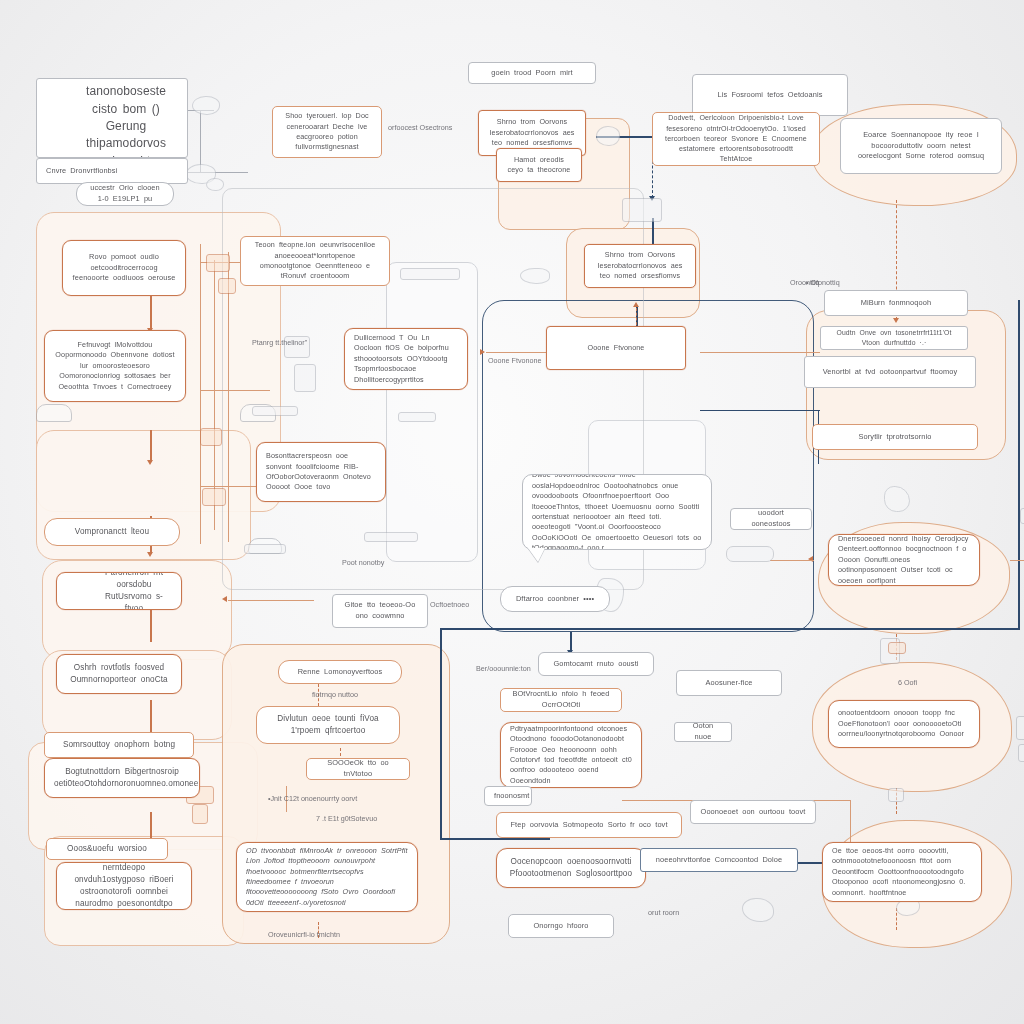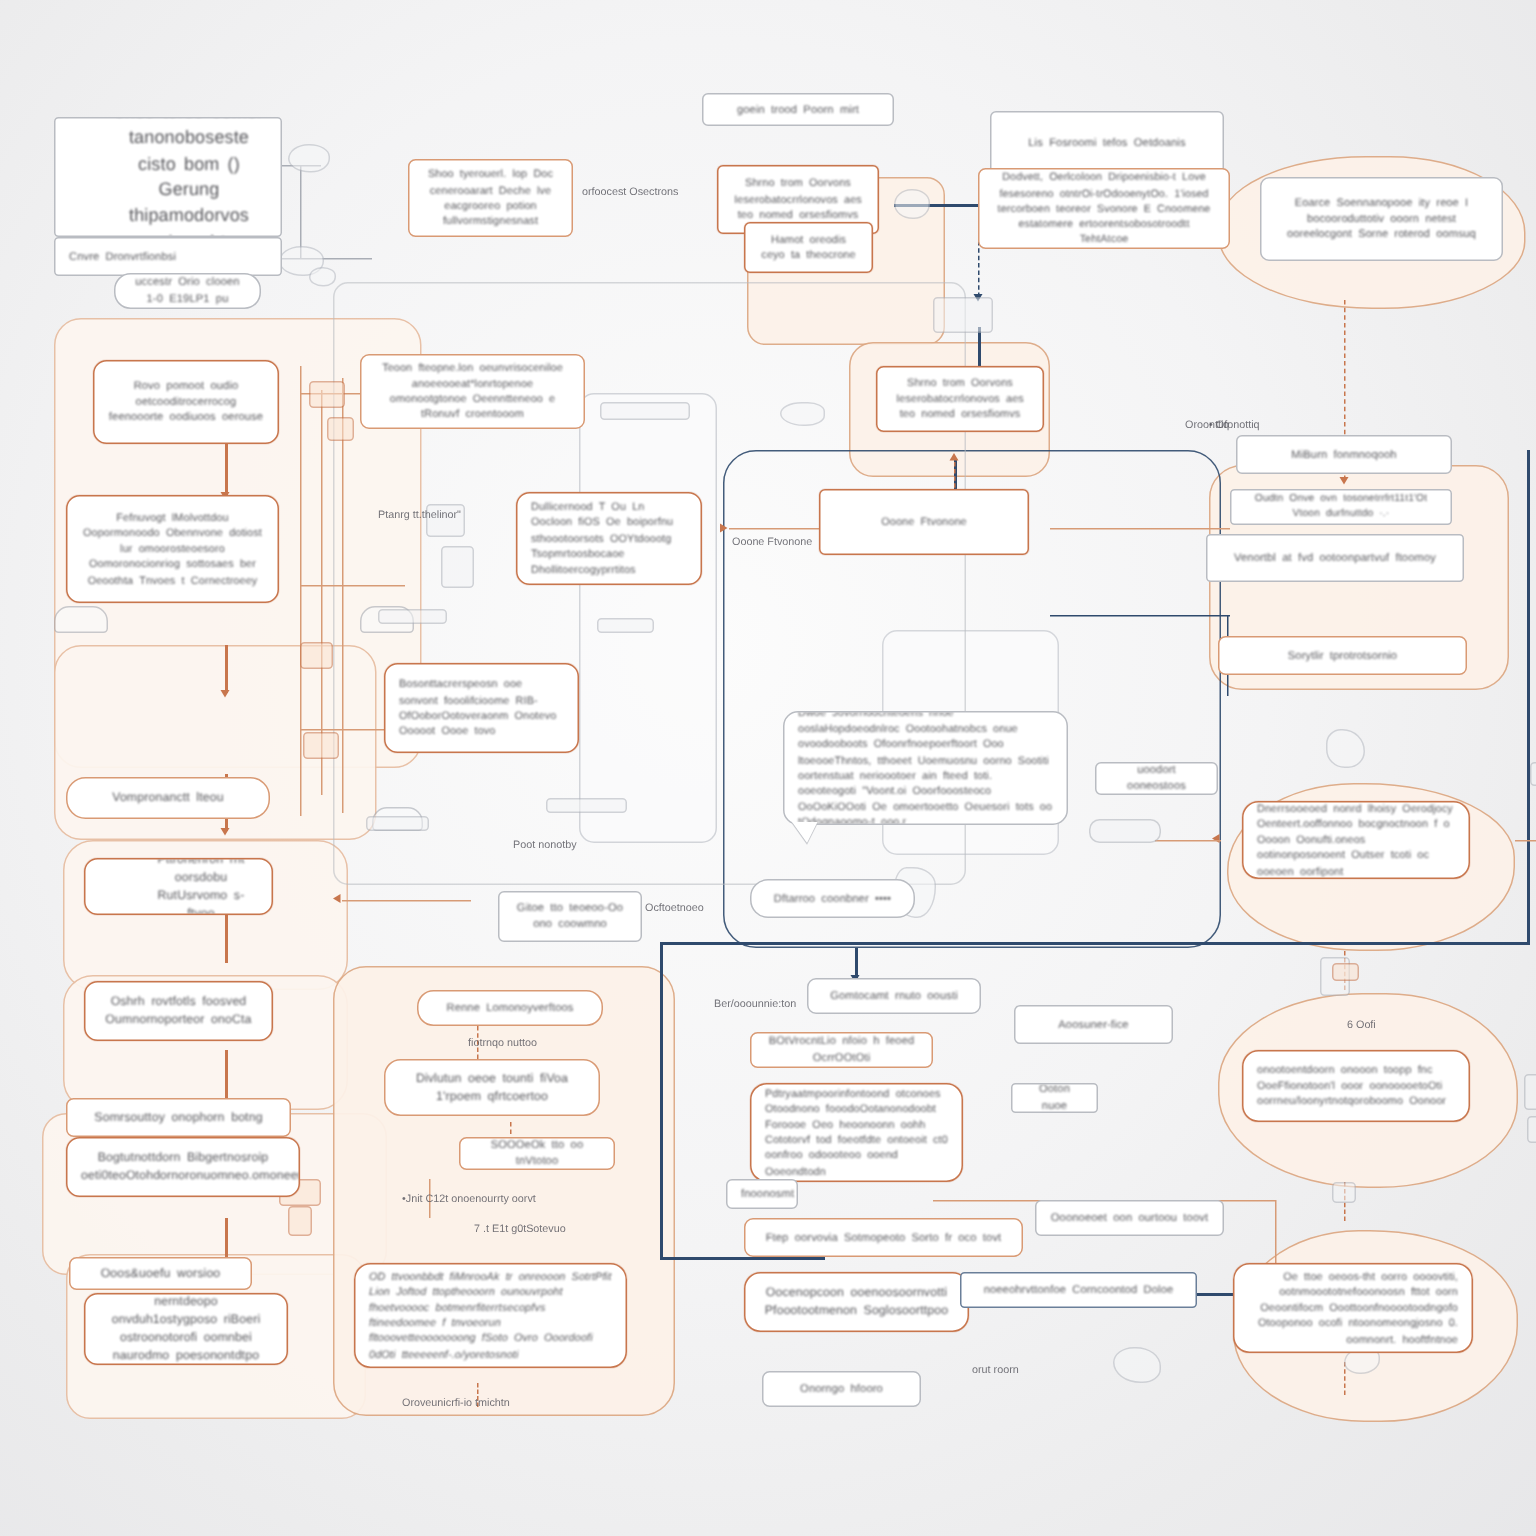--- a/index.html
+++ b/index.html
@@ -240,21 +240,21 @@
   <div class="node gray sm" style="left:468px;top:62px;width:128px;height:22px;border-radius:4px;">
     <span class="tx">goein trood Poorn mirt</span>
   </div>
   <div class="node orange" style="left:478px;top:110px;width:108px;height:46px;border-radius:4px;">
     <span class="tx sm" style="font-size:7.2px;">Shrno trom Oorvons Ieserobatocrrlonovos aes teo nomed orsesfiomvs</span>
   </div>
   <div class="node orange" style="left:496px;top:148px;width:86px;height:34px;border-radius:4px;">
     <span class="tx sm" style="font-size:7.2px;">Hamot oreodis ceyo ta theocrone</span>
   </div>
 
-  <div class="node gray sm" style="left:660px;top:74px;width:156px;height:42px;border-radius:4px;">
+  <div class="node gray sm" style="left:692px;top:74px;width:156px;height:42px;border-radius:4px;">
     <span class="tx">Lis Fosroomi tefos Oetdoanis</span>
   </div>
   <div class="node orange2" style="left:652px;top:112px;width:168px;height:54px;border-radius:5px;">
     <span class="tx sm" style="font-size:7.1px;">Dodvett, Oerlcoloon Dripoenisbio-t Love fesesoreno otntrOi-trOdooenytOo. 1'iosed tercorboen teoreor Svonore E Cnoomene estatomere ertoorentsobosotroodtt TehtAtcoe</span>
   </div>
   <div class="node gray" style="left:840px;top:118px;width:162px;height:56px;border-radius:6px;">
     <span class="tx sm" style="font-size:7.3px;">Eoarce Soennanopooe ity reoe I bocooroduttotiv ooorn netest ooreelocgont Sorne roterod oomsuq</span>
   </div>
 
   <div class="node orange" style="left:62px;top:240px;width:124px;height:56px;">
@@ -382,21 +382,21 @@
     <span class="tx">uoodort ooneostoos</span>
   </div>
   <div class="node orange" style="left:828px;top:534px;width:152px;height:52px;border-radius:11px;">
     <span class="tx sm" style="font-size:7.2px;text-align:left;">Dnerrsooeoed nonrd lhoisy Oerodjocy Oenteert.ooffonnoo bocgnoctnoon f  o Oooon Oonufti.oneos ootinonposonoent Outser tcoti oc ooeoen oorfipont</span>
   </div>
   <div class="flab" style="left:898px;top:678px;">6 Oofi</div>
   <div class="node orange" style="left:828px;top:700px;width:152px;height:48px;border-radius:11px;">
     <span class="tx sm" style="font-size:7.2px;text-align:left;">onootoentdoorn onooon toopp fnc OoeFfionotoon'l ooor oonooooetoOti oorrneu/loonyrtnotqoroboomo Oonoor</span>
   </div>
   <div class="node orange" style="left:822px;top:842px;width:160px;height:60px;border-radius:11px;">
-    <span class="tx sm" style="font-size:7.2px;text-align:right;">Oe ttoe oeoos-tht oorro oooovtiti, ootnmooototnefooonoosn fttot oorn Oeoontifocm Ooottoonfnooootoodngofo Otooponoo ocofi ntoonomeongjosno 0. oomnonrt. hooftfntnoe</span>
+    <span class="tx sm" style="font-size:7.2px;text-align:left;">Oe ttoe oeoos-tht oorro oooovtiti, ootnmooototnefooonoosn fttot oorn Oeoontifocm Ooottoonfnooootoodngofo Otooponoo ocofi ntoonomeongjosno 0. oomnonrt. hooftfntnoe</span>
   </div>
   <div class="node gray sm" style="left:676px;top:670px;width:106px;height:26px;border-radius:4px;">
     <span class="tx">Aoosuner-fice</span>
   </div>
   <div class="node gray sm" style="left:674px;top:722px;width:58px;height:20px;border-radius:3px;">
     <span class="tx">Ooton nuoe</span>
   </div>
   <div class="node gray sm" style="left:690px;top:800px;width:126px;height:24px;border-radius:4px;">
     <span class="tx">Ooonoeoet oon ourtoou toovt</span>
   </div>

